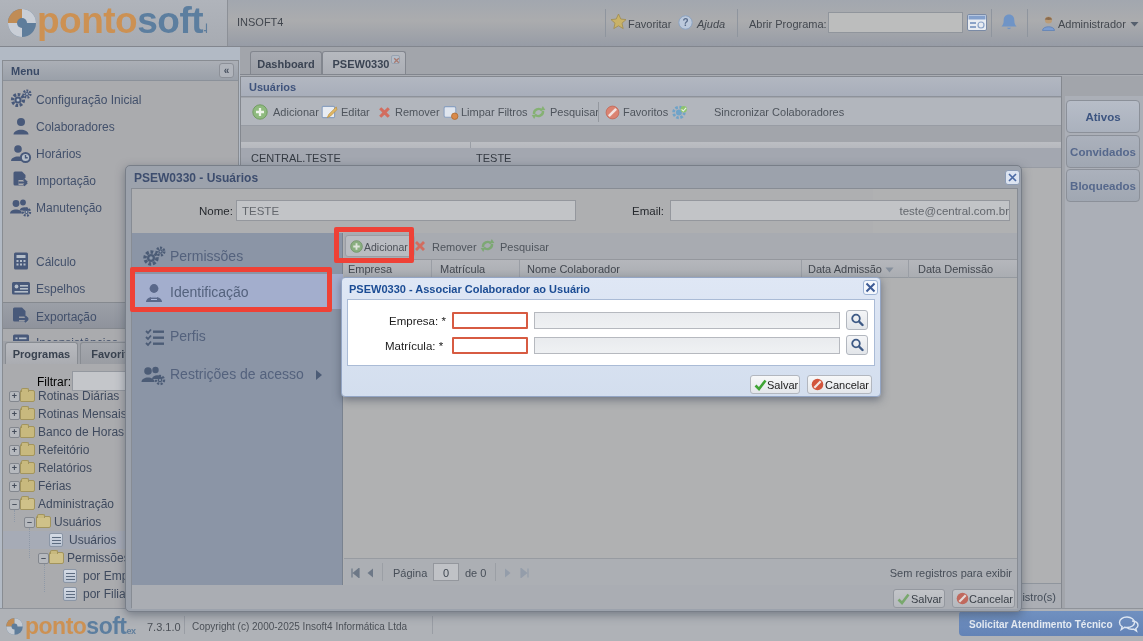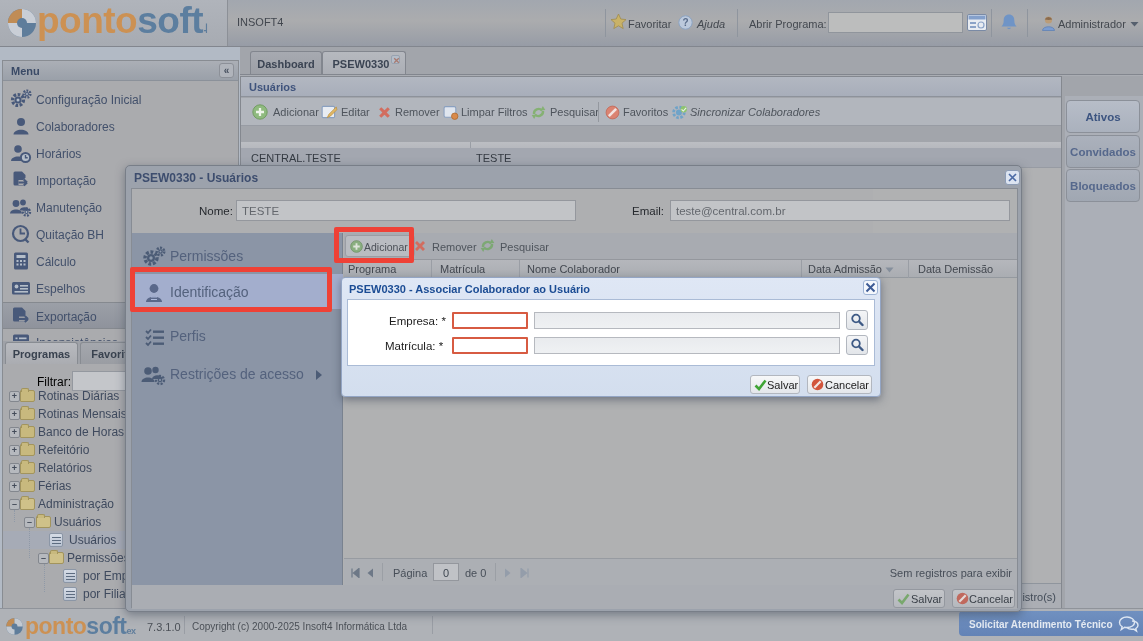--- a/index.html
+++ b/index.html
@@ -231,28 +231,20 @@
         <circle cx="7" cy="7.5" r="3.4" fill="#48597a"></circle>
         <path d="M1 17.5 c0-5.5 12-5.5 12 0 z" fill="#48597a"></path>
         <circle cx="14" cy="6.5" r="2.9" fill="#48597a"></circle>
         <path d="M10.5 14.5 c0.5-4.5 9.5-4.5 10 0 z" fill="#48597a"></path>
         <circle cx="17.5" cy="16" r="3.6" fill="none" stroke="#48597a" stroke-width="2.2" stroke-dasharray="1.9 1.25"></circle>
         <circle cx="17.5" cy="16" r="2.1" fill="#48597a"></circle>
         <circle cx="17.5" cy="16" r="0.9" fill="#b5bec9"></circle>
       </svg>
       <span class="mtext">Manutenção</span>
     </div>
-  <div class="mitem" style="top:160px;">
-      <svg width="22" height="22" viewBox="0 0 22 22" style="left:7px;top:2px;">
-        <circle cx="10.5" cy="10.5" r="7.5" fill="none" stroke="#48597a" stroke-width="2.2"></circle>
-        <path d="M10.5 5.5 v5 h4.5" stroke="#48597a" stroke-width="1.8" fill="none"></path>
-        <path d="M15.5 16.5 l3 3" stroke="#48597a" stroke-width="2.4"></path>
-      </svg>
-      <span class="mtext">Quitação BH</span>
-    </div>
   <div class="mitem" style="top:187px;">
       <svg width="22" height="22" viewBox="0 0 22 22" style="left:7px;top:2px;">
         <rect x="4" y="2.5" width="14" height="17" rx="1.5" fill="#48597a"></rect>
         <rect x="6.5" y="5" width="9" height="3" fill="#b5bec9"></rect>
         <g fill="#b5bec9">
           <rect x="6.5" y="10" width="2" height="2"></rect>
           <rect x="10" y="10" width="2" height="2"></rect>
           <rect x="13.5" y="10" width="2" height="2"></rect>
           <rect x="6.5" y="13.5" width="2" height="2"></rect>
           <rect x="10" y="13.5" width="2" height="2"></rect>
@@ -412,21 +404,21 @@
           <circle cx="7" cy="7" r="6" fill="#db8371" stroke="#c06553" stroke-width="0.7"></circle>
           <rect x="2.2" y="5.8" width="9.6" height="2.4" fill="#f3e4e1" transform="rotate(-45 7 7)"></rect>
         </svg>
       <div class="tbit" style="left:382px;">Favoritos</div>
       <svg width="16" height="15" viewBox="0 0 15 14" style="left:431px;top:7px;">
           <circle cx="6.5" cy="7" r="5" fill="none" stroke="#6fa3c8" stroke-width="2.6" stroke-dasharray="2.4 1.5"></circle>
           <circle cx="6.5" cy="7" r="2.8" fill="#6fa3c8"></circle>
           <circle cx="11" cy="4" r="3" fill="#8fc46f"></circle>
           <path d="M9 4 l1.6 1.6 2.6-3" stroke="#eef4ea" stroke-width="1" fill="none"></path>
         </svg>
-      <div class="tbit" style="left:449px;font-style:italic;">Sincronizar Colaboradores</div>
+      <div class="tbit" style="left:473px;">Sincronizar Colaboradores</div>
     </div>
     <div id="mgridhdr">
       <div class="col" style="left:10px; font-weight:bold; font-style:italic;">Login</div>
       <div class="col" style="left:237px;">Nome</div>
         <svg width="9" height="6" viewBox="0 0 9 6" style="left:266px;top:8px;">
           <path d="M4.5 0.5 L8.5 5.5 L0.5 5.5z" fill="#8096c0"></path>
         </svg>
       <div class="colsep" style="left:229px;"></div>
     </div>
     <div id="mrow1">
@@ -469,21 +461,21 @@
   <div id="omclose">
       <svg width="9" height="9" viewBox="0 0 9 9" style="left:2px;top:2px;">
         <path d="M1 1 L8 8 M8 1 L1 8" stroke="#4c6ba6" stroke-width="1.7"></path>
       </svg>
     </div>
   <div id="ombody">
     <div id="omform">
       <label style="left:67px;">Nome:</label>
       <div class="dinput" style="left:104px; width:340px;">TESTE</div>
       <label style="left:500px;">Email:</label>
-      <div class="dinput" style="left:538px; width:340px;">teste@central.com.br</div>
+      <div class="dinput" style="left:538px; width:340px;text-align:right;">teste@central.com.br</div>
     </div>
     <div id="omnav">
       <div class="nitem" style="top:5px;">
           <span class="ntext">Permissões</span>
         </div>
       <div class="nitem nsel" style="top:41px; height:35px;">
           <span class="ntext">Identificação</span>
         </div>
       <div class="nitem" style="top:85px;">
           <span class="ntext">Perfis</span>
@@ -542,21 +534,21 @@
         <svg width="15" height="15" viewBox="0 0 15 15" style="left:136px;top:5px;">
             <g stroke="#7da874" stroke-width="2.4" fill="none">
               <path d="M3 9 a4.6 4.6 0 0 1 8-3.5"></path>
               <path d="M12 6 a4.6 4.6 0 0 1 -8 3.5"></path>
             </g>
             <path d="M11.8 1 l2.5 4 -4.8 0.4z" fill="#7da874"></path>
             <path d="M3.2 14 l-2.5-4 4.8-0.4z" fill="#7da874"></path>
           </svg>
       </div>
       <div id="ogridhdr">
-        <div class="col" style="left:4px;">Programa</div>
+        <div class="col" style="left:4px;">Empresa</div>
         <div class="col" style="left:96px;">Matrícula</div>
         <div class="col" style="left:183px;">Nome Colaborador</div>
         <div class="col" style="left:464px;">Data Admissão</div>
           <svg width="9" height="6" viewBox="0 0 9 6" style="left:541px;top:7px;">
             <path d="M0.5 0.5 L8.5 0.5 L4.5 5.5z" fill="#858f9c"></path>
           </svg>
         <div class="col" style="left:574px;">Data Demissão</div>
         <div class="colsep" style="left:87px; height:18px;"></div>
         <div class="colsep" style="left:175px; height:18px;"></div>
         <div class="colsep" style="left:457px; height:18px;"></div>

